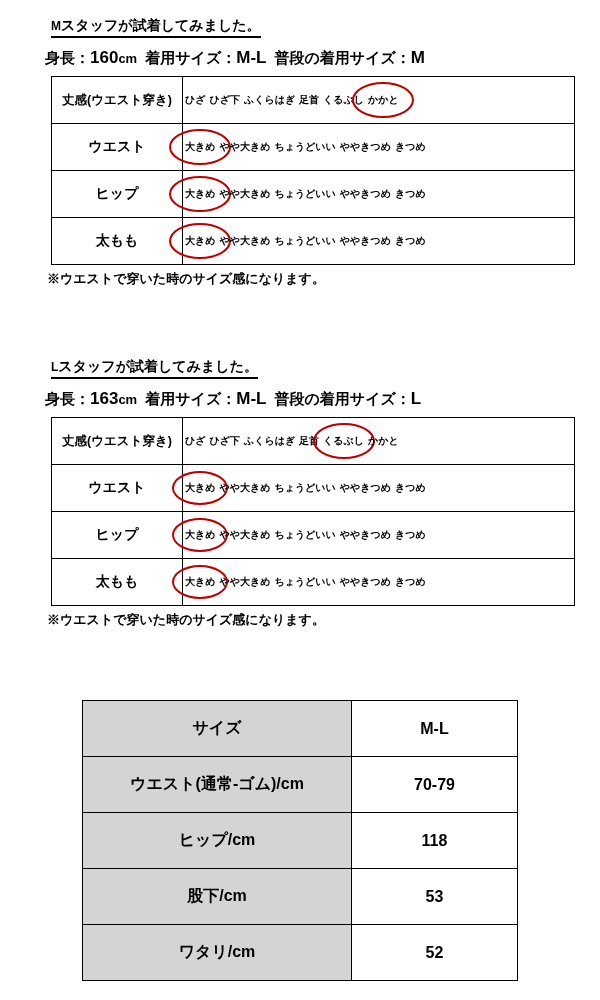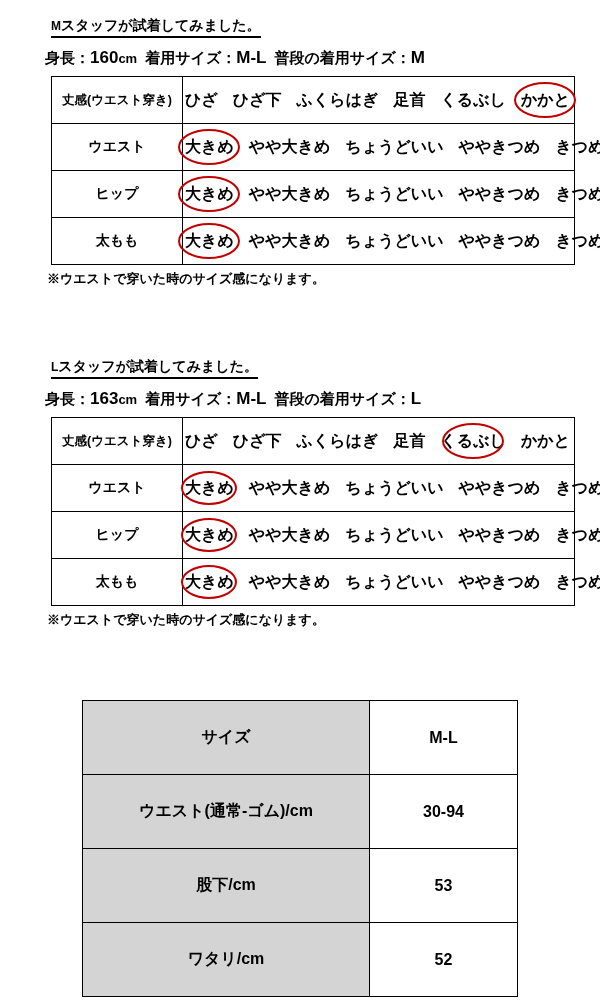--- a/index.html
+++ b/index.html
@@ -81,23 +81,23 @@
   }
   td.rowlabel.small {
     font-size: 12.5px;
   }
   td.options {
     padding-left: 14px;
   }
   .opts {
     display: flex;
     align-items: center;
-    gap: 11px;
+    gap: 0;
     white-space: nowrap;
-    font-size: 16px;
+    font-size: 10px;
   }
   .opt {
     position: relative;
     display: inline-block;
     padding: 2px 2px;
   }
   .opt.circled::after {
     content: "";
     position: absolute;
     left: 50%;
@@ -133,21 +133,21 @@
     width: 436px;
     table-layout: fixed;
   }
   table.sizes td {
     border: 1px solid #000;
     height: 39px;
     text-align: center;
     vertical-align: middle;
     font-size: 16px;
     font-weight: bold;
-    padding: 17px;
+    padding: 8px;
   }
   table.sizes td.lbl {
     background: #d4d4d4;
     width: 252px;
   }
   table.sizes td.val {
     background: #ffffff;
   }
 </style>
 </head>
@@ -285,21 +285,25 @@
 
   <div class="size-wrap">
     <table class="sizes">
       <tbody>
           <tr>
         <td class="lbl">サイズ</td>
         <td class="val">M-L</td>
       </tr>
       <tr>
         <td class="lbl">ウエスト(通常-ゴム)/cm</td>
-        <td class="val">30-94</td>
+        <td class="val">70-79</td>
+      </tr>
+      <tr>
+        <td class="lbl">ヒップ/cm</td>
+        <td class="val">118</td>
       </tr>
       <tr>
         <td class="lbl">股下/cm</td>
         <td class="val">53</td>
       </tr>
       <tr>
         <td class="lbl">ワタリ/cm</td>
         <td class="val">52</td>
       </tr>
     </tbody>

